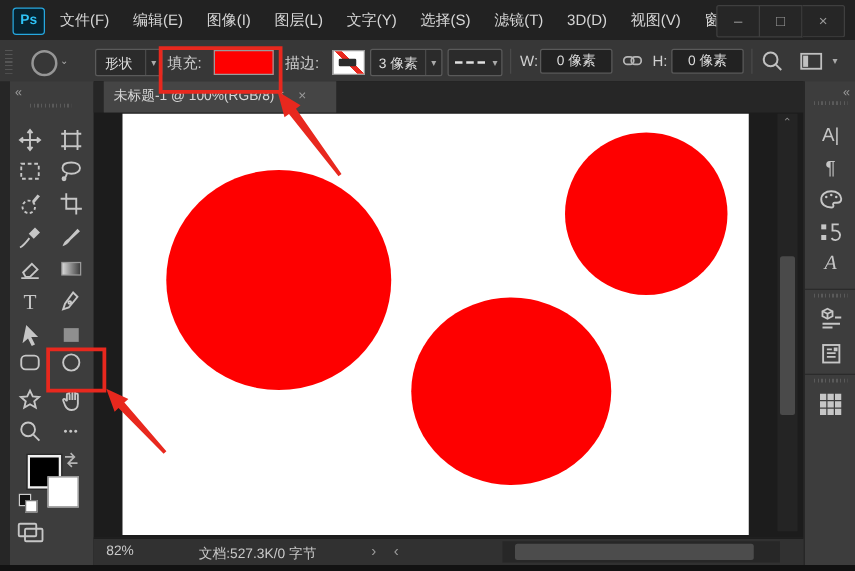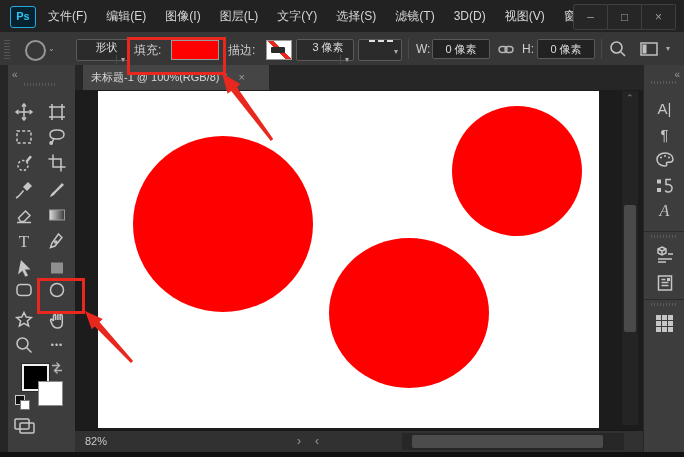--- a/index.html
+++ b/index.html
@@ -13,21 +13,21 @@
   .menu-item{color:#d6d6d6;font-size:12px;white-space:nowrap;cursor:default;}
   #win-controls{position:absolute;right:8px;top:4px;display:flex;}
   .win-btn{width:33px;height:24px;border:1px solid #3f3f3f;border-left:none;color:#9a9a9a;
            font-size:12px;display:flex;align-items:center;justify-content:center;background:#262626;}
   .win-btn:first-child{border-left:1px solid #3f3f3f;border-radius:2px 0 0 2px;}
   .win-btn:last-child{border-radius:0 2px 2px 0;}
   
   #optionsbar{position:absolute;left:0;top:32px;width:684px;height:34px;background:#373737;border-bottom:1px solid #1c1c1c;}
   .opt-label{position:absolute;top:10px;font-size:12px;color:#cfcfcf;white-space:nowrap;}
   .opt-select{position:absolute;top:7px;height:20px;background:#2b2b2b;border:1px solid #5a5a5a;border-radius:2px;
-              color:#ddd;font-size:11px;display:flex;align-items:center;flex-direction:column;}
+              color:#ddd;font-size:11px;display:flex;align-items:center;}
   .opt-select .chev{margin-left:auto;border-left:1px solid #4a4a4a;padding:0 4px;color:#aaa;font-size:8px;height:100%;
               display:flex;align-items:center;}
   .opt-field{position:absolute;top:7px;height:18px;background:#222;border:1px solid #5a5a5a;border-radius:2px;
              color:#ddd;font-size:11px;text-align:center;line-height:18px;}
   .opt-sep{position:absolute;top:7px;width:1px;height:20px;background:#4a4a4a;}
   #tool-preview-circle{position:absolute;left:25px;top:8px;width:17px;height:17px;border:2px solid #969696;border-radius:50%;}
   #tool-preview-chev{position:absolute;left:48px;top:12px;color:#aaa;font-size:8px;}
   #opt-grip{position:absolute;left:4px;top:7px;width:6px;height:20px;
             background:repeating-linear-gradient(0deg,#555 0 1px,transparent 1px 3px);}
   #fill-swatch{position:absolute;left:171px;top:8px;width:46px;height:18px;border:1px solid #9a9a9a;}
@@ -330,20 +330,21 @@
       <div class="circle" style="left: 231px; top: 147px; width: 160px; height: 150px; background: rgb(254, 0, 0);"></div>
     </div>
 
   <div id="v-scroll">
     <span class="arrow">⌃</span>
   </div>
   <div id="v-thumb"></div>
 
   <div id="status-bar">
     <span id="status-zoom">82%</span>
+    <span id="status-doc">文档:527.3K/0 字节</span>
     <span id="status-next">›</span>
     <span id="status-prev">‹</span>
     <div id="h-track"></div>
     <div id="h-thumb"></div>
   </div>
   <div id="doc-bottom"></div>
 </div>
 
 <div id="right-dock">
   <div id="dock-collapse">«</div>

